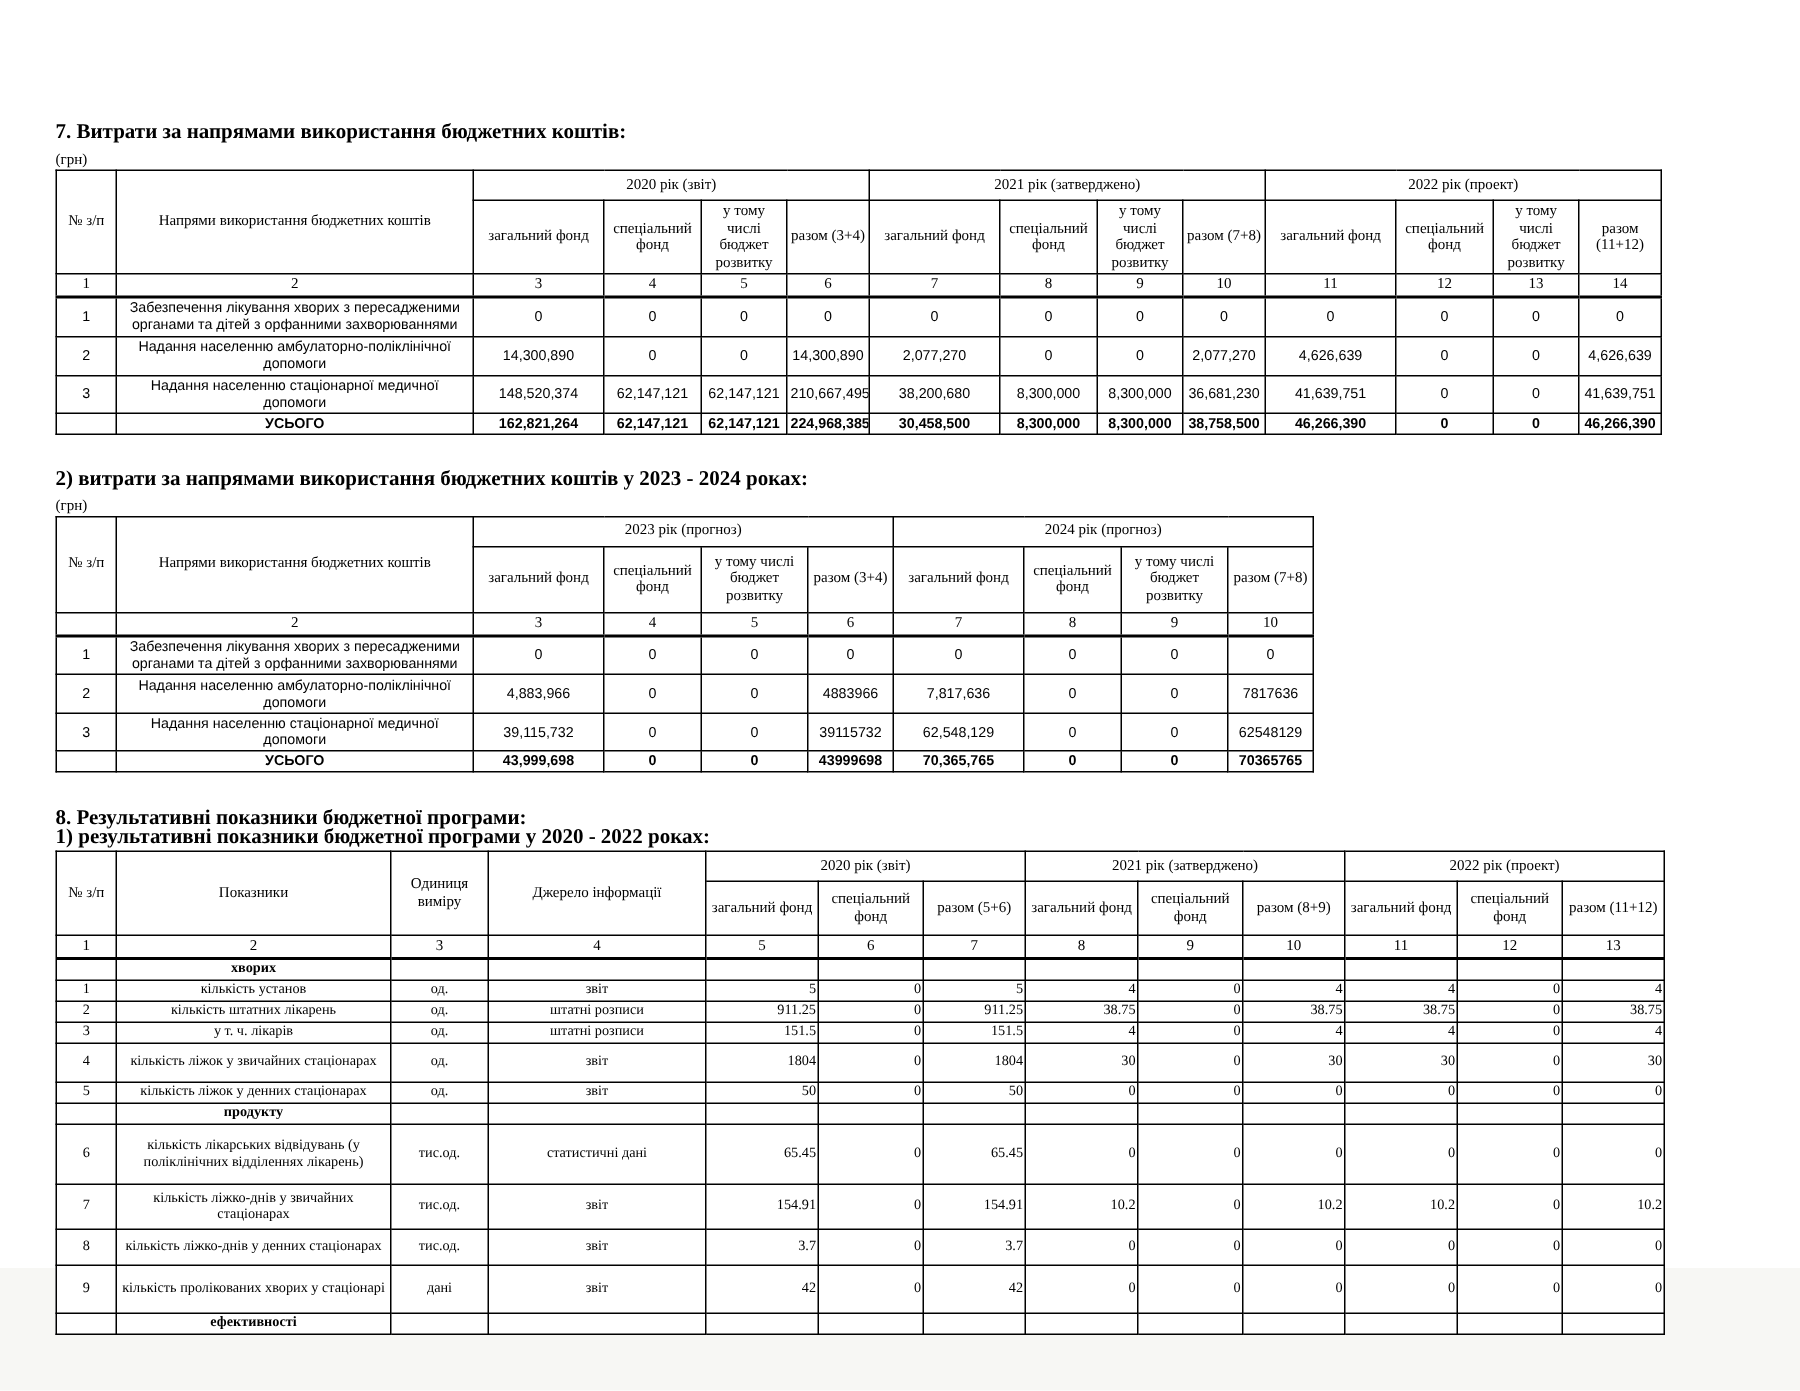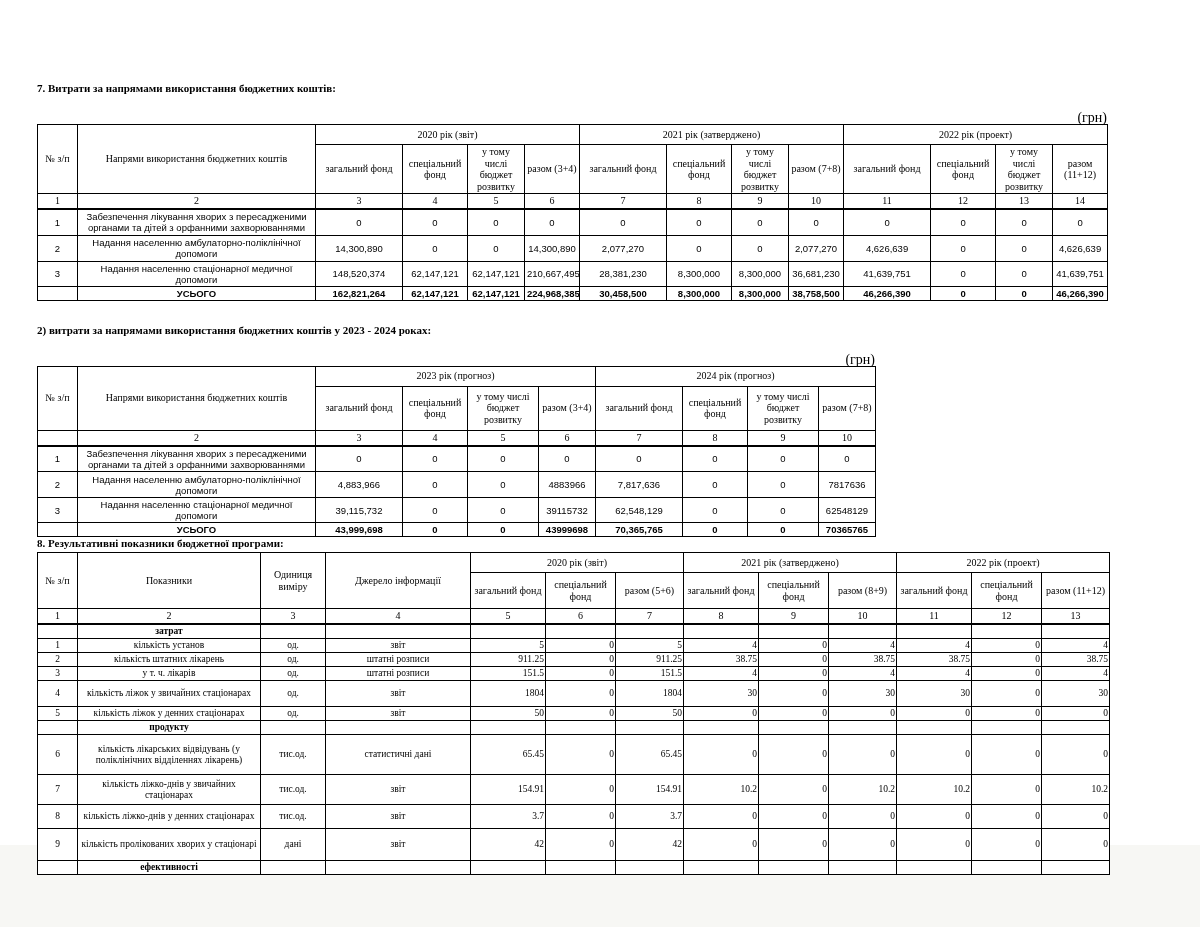--- a/index.html
+++ b/index.html
@@ -7,25 +7,25 @@
   body {
     width:1200px; height:927px;
     background: linear-gradient(#ffffff 0 845px, #f7f7f4 845px 100%);
     font-family:"Liberation Serif", serif;
     color:#000;
     overflow:hidden;
   }
   .page { padding:82px 0 0 37px; width:1200px; }
 
   .sec-title {
-    font-weight:bold; font-size:11px; line-height:13px;
+    font-weight:bold; font-size:14px; line-height:13px;
     font-family:"Liberation Serif", serif;
   }
   .grn {
-    font-size:14px; line-height:12px; text-align:right; margin-top:17px;
+    font-size:10px; line-height:12px; margin-top:6px;
   }
   .grn.w1 { width:1070px; }
   .grn.w2 { width:838px; }
 
   table {
     border-collapse:collapse; table-layout:fixed;
     border:1.5px solid #000;
     background:#fff;
   }
   #t1, #t3 { width:1070px; }
@@ -46,21 +46,21 @@
   #t1 tbody td, #t2 tbody td { font-size:9.5px; line-height:11px; }
   #t3 tbody td { font-family:"Liberation Serif", serif; font-size:9.5px; line-height:11px; }
 
   #t3 td.val { text-align:right; padding-right:1px; }
   #t1 td.val, #t2 td.val { text-align:center; }
 
   tr.total-row td { font-weight:bold; }
   td.group-label { font-weight:bold; }
 
   .mt8  { margin-top:23px; }
-  .mt24 { }
+  .mt24 { margin-top:24px; }
   .mt2  { margin-top:2px; }
 </style>
 </head>
 <body>
 
 <div class="page">
 
   <div class="sec-title">7. Витрати за напрямами використання бюджетних коштів:</div>
 
   <div class="grn w1">(грн)</div>
@@ -154,21 +154,21 @@
           <td class="val">0</td>
           <td class="val">4,626,639</td>
         </tr>
         <tr style="height: 14px;">
           <td>3</td>
           <td>Надання населенню стаціонарної медичної допомоги</td>
           <td class="val">148,520,374</td>
           <td class="val">62,147,121</td>
           <td class="val">62,147,121</td>
           <td class="val">210,667,495</td>
-          <td class="val">28,381,230</td>
+          <td class="val">38,200,680</td>
           <td class="val">8,300,000</td>
           <td class="val">8,300,000</td>
           <td class="val">36,681,230</td>
           <td class="val">41,639,751</td>
           <td class="val">0</td>
           <td class="val">0</td>
           <td class="val">41,639,751</td>
         </tr>
         <tr class="total-row" style="height: 14px;">
           <td></td>
@@ -282,20 +282,21 @@
           <td class="val">43999698</td>
           <td class="val">70,365,765</td>
           <td class="val">0</td>
           <td class="val">0</td>
           <td class="val">70365765</td>
         </tr>
       </tbody>
     </table>
 
   <div class="sec-title mt24">8. Результативні показники бюджетної програми:</div>
+  <div class="sec-title">1) результативні показники бюджетної програми у 2020 - 2022 роках:</div>
 
   <table id="t3" class="mt2">
     <colgroup>
       <col style="width:40px">
         <col style="width:183px">
         <col style="width:65px">
         <col style="width:145px">
       <col style="width:75px">
         <col style="width:70px">
         <col style="width:68px">
@@ -339,21 +340,21 @@
           <td>9</td>
           <td>10</td>
           <td>11</td>
           <td>12</td>
           <td>13</td>
         </tr>
       </thead>
       <tbody>
         <tr style="height: 13px;">
           <td></td>
-          <td class="group-label">затрат</td>
+          <td class="group-label">хворих</td>
           <td></td>
           <td></td>
           <td></td>
           <td></td>
           <td></td>
           <td></td>
           <td></td>
           <td></td>
           <td></td>
           <td></td>

